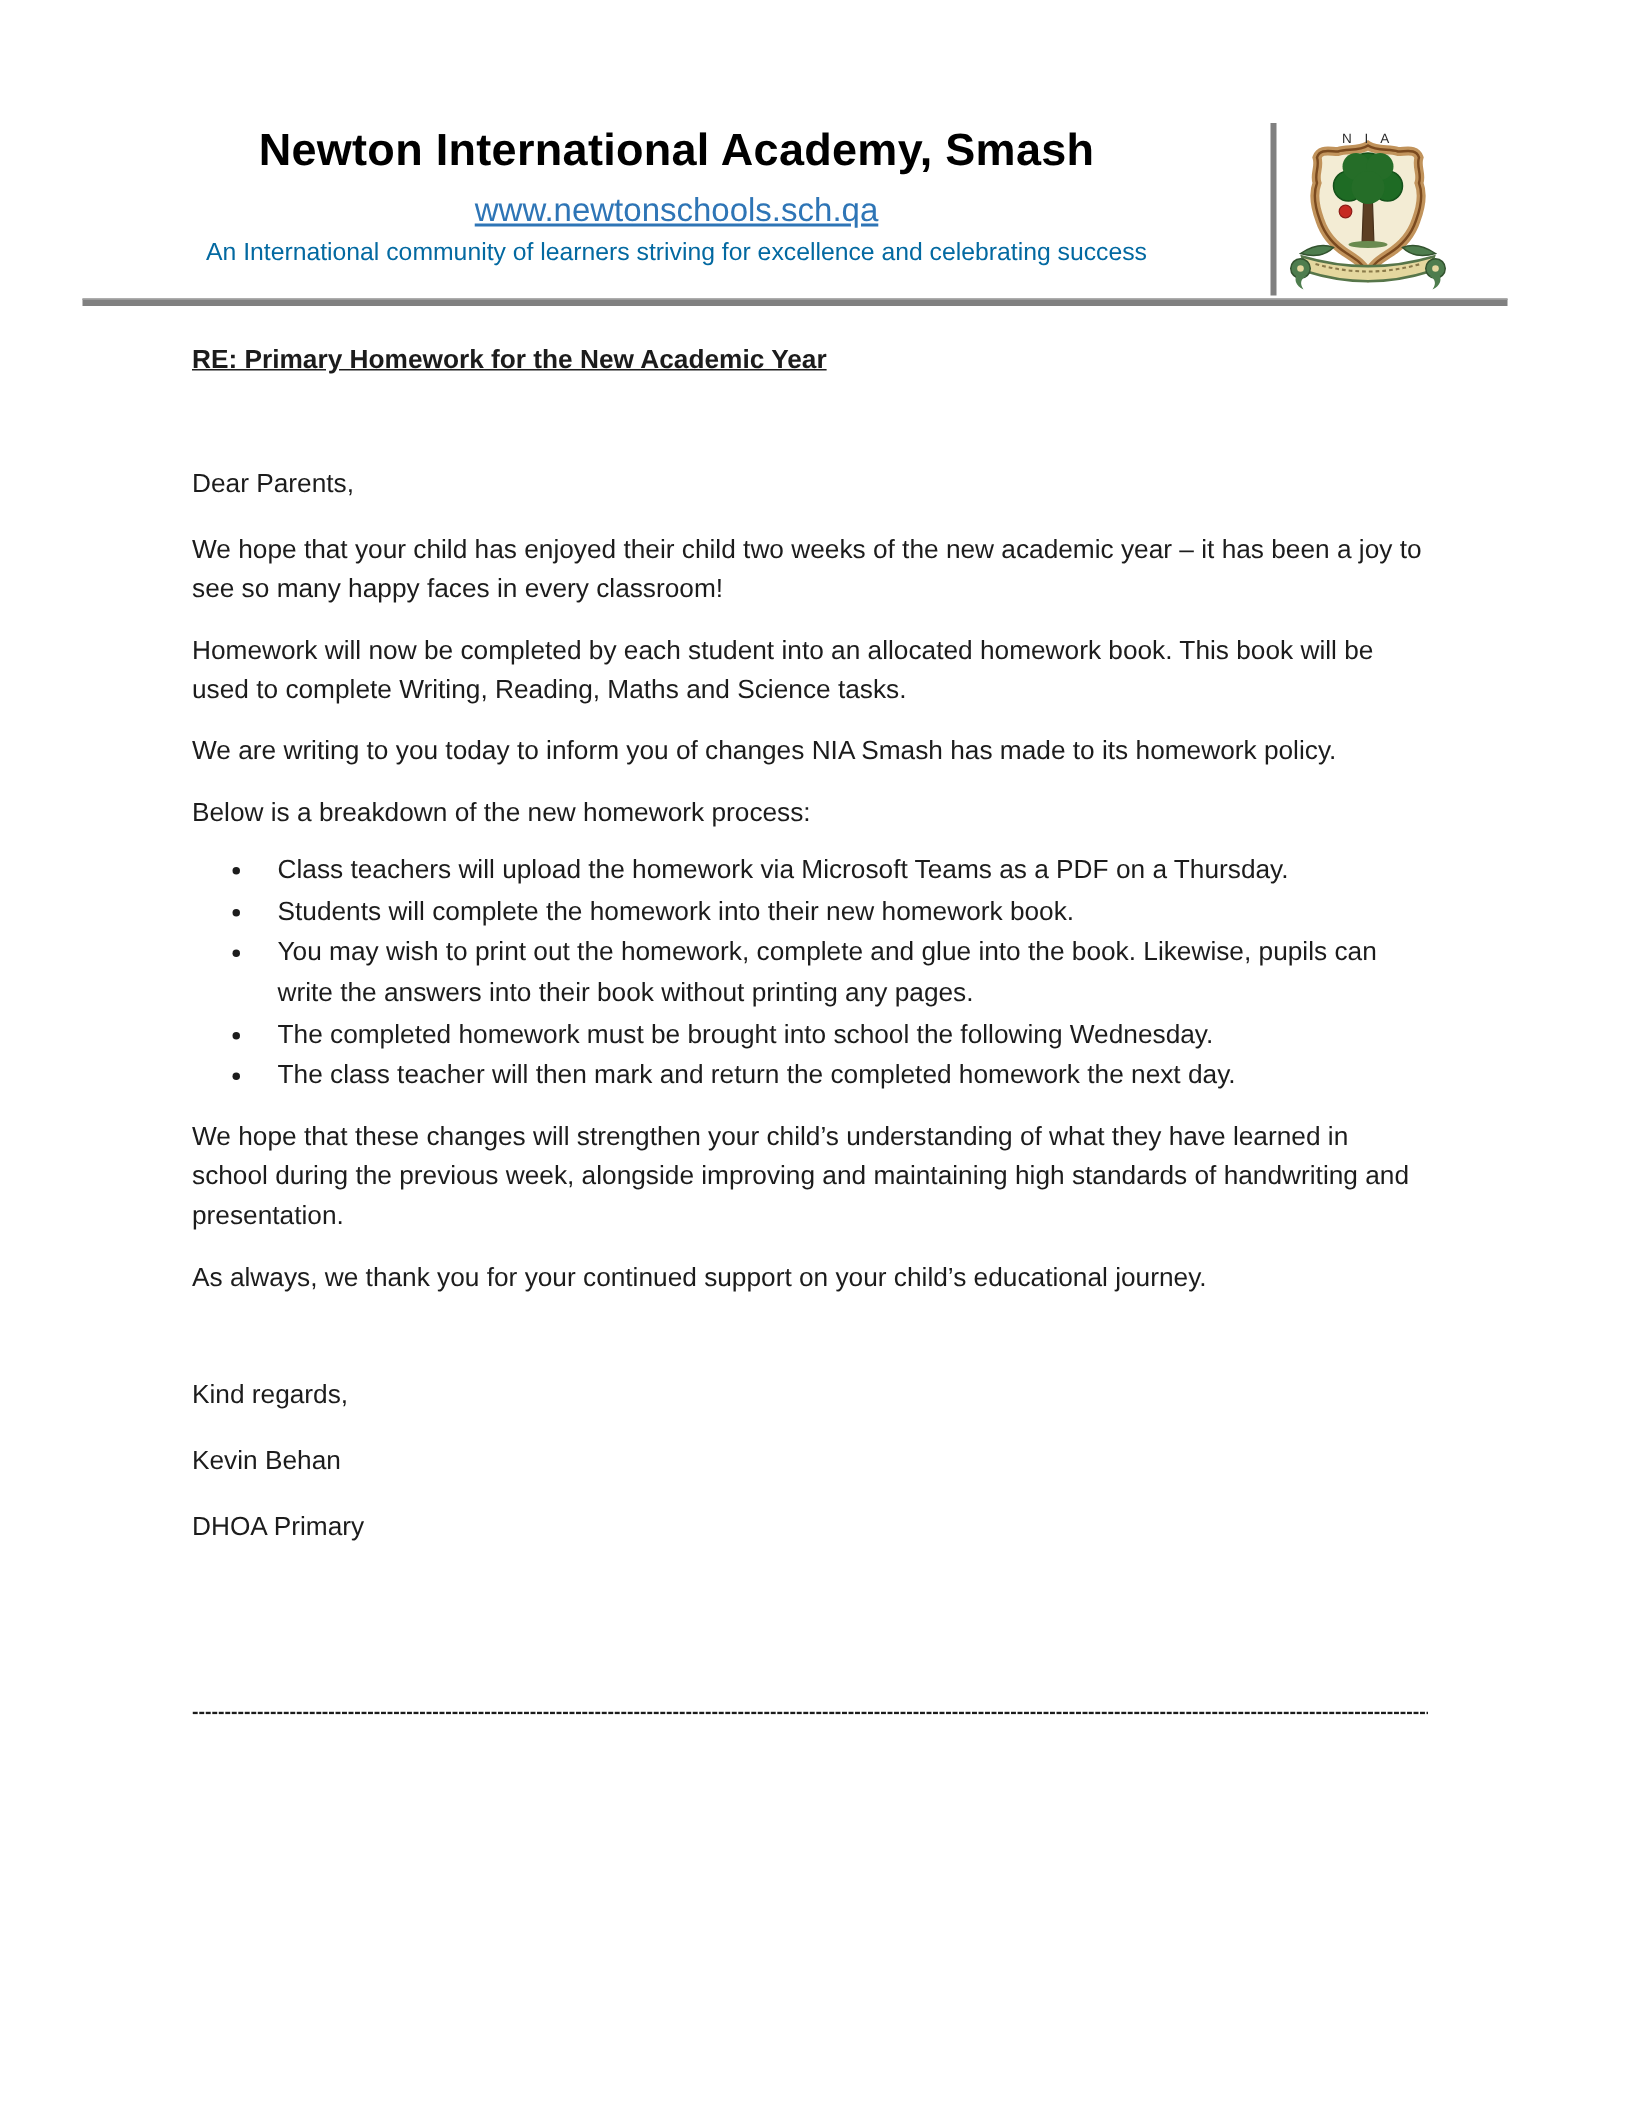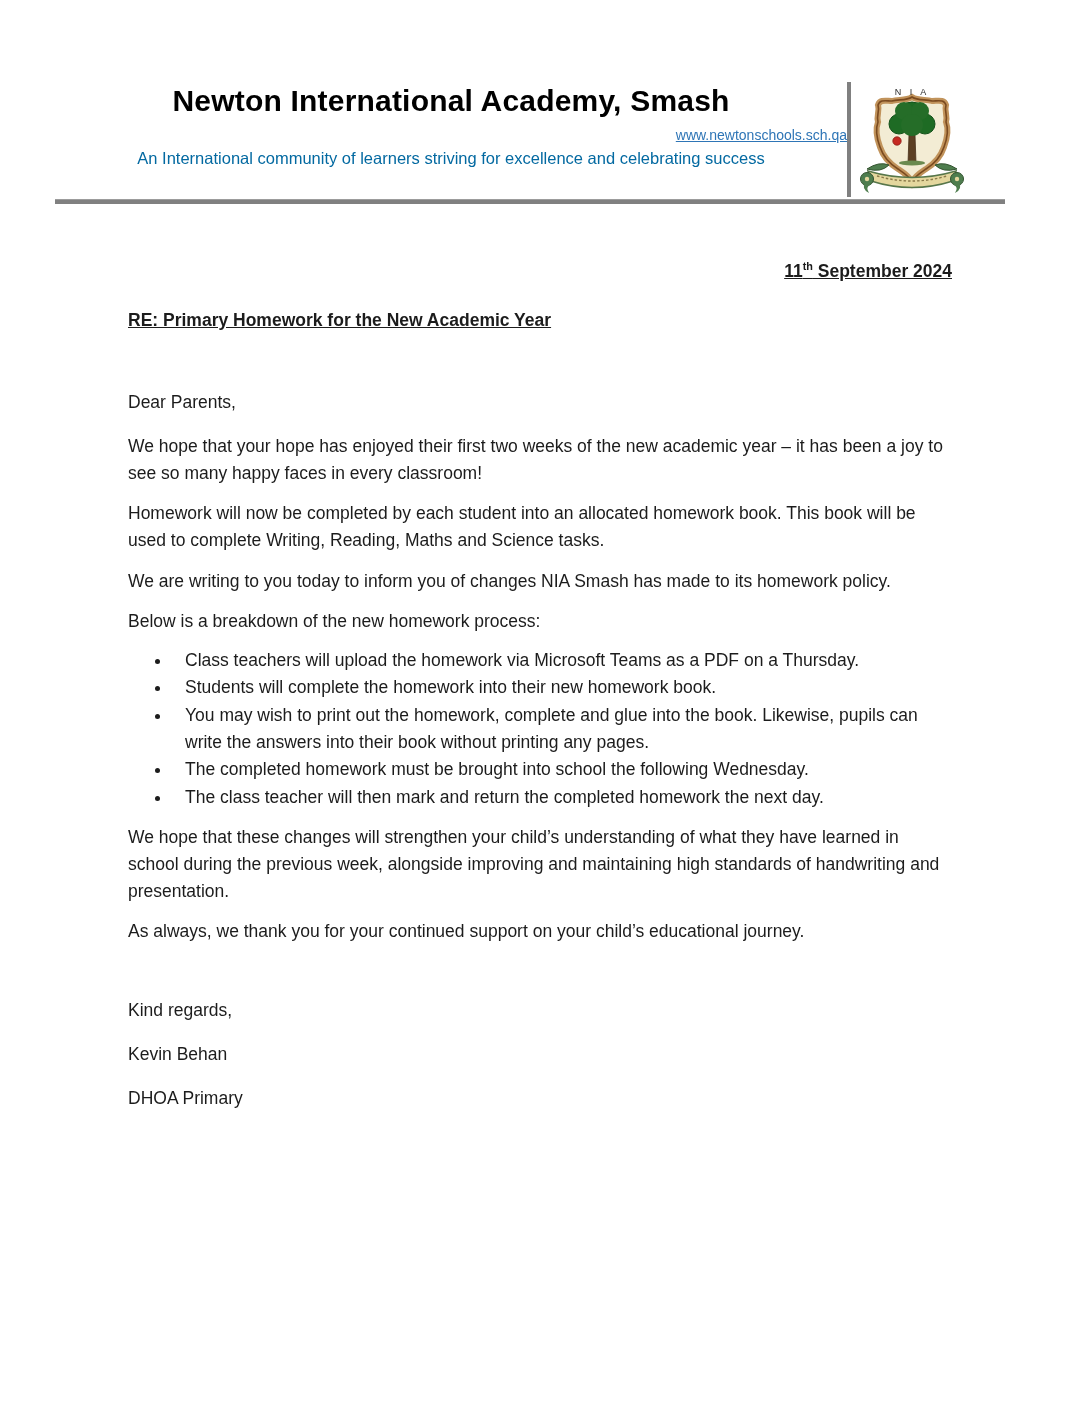--- a/index.html
+++ b/index.html
@@ -12,21 +12,21 @@
     font-family: "Liberation Sans", sans-serif;
     color: #1c1c1c;
     overflow: hidden;
   }
 
   
   .header { padding-top: 82px; margin-left: 55px; width: 950px; }
   .header-inner { display: flex; min-height: 112px; }
   .header-text { width: 792px; text-align: center; padding-top: 2px; }
   .school-name { font-size: 30px; font-weight: 700; color: #000; letter-spacing: 0.2px; }
-  .website { margin-top: 9px; font-size: 14px; text-align: right; }
+  .website { margin-top: 9px; font-size: 22px; }
   .website a { color: #2E75B6; text-decoration: underline; }
   .tagline { margin-top: 6px; font-size: 16.5px; color: #0369a1; }
   .vdivider { width: 4px; background: #808080; align-self: stretch; }
   .logo-wrap { flex: 1; display: flex; justify-content: flex-start; align-items: flex-start; padding-top: 1px; }
   .hrule { height: 5px; background: #808080; margin-top: 2px; border-top: 1px solid #9c9c9c; }
 
   
   .content { margin-left: 128px; width: 824px; font-size: 17.5px; line-height: 1.52; }
   .date-line { margin-top: 54px; text-align: right; font-weight: 700; }
   .date-line .u { text-decoration: underline; }
@@ -103,31 +103,28 @@
             <path d="M108 99 Q 112 106 104 110 Q 108 104 102 101 Z" fill="#4E7D4E"></path>
           </g>
         </svg>
       </div>
     </div>
     <div class="hrule"></div>
   </div>
 
   <div class="content">
 
-    <div class="date-line">
-      <span class="u"><span>11</span><sup>th</sup><span> September 2024</span></span>
-    </div>
 
     <div class="subject">
       <span class="u">RE: Primary Homework for the New Academic Year</span>
     </div>
 
     <p class="salutation">Dear Parents,</p>
 
-    <p class="para">We hope that your hope has enjoyed their first two weeks of the new academic year – it has been a joy to see so many happy faces in every classroom!</p>
+    <p class="para">We hope that your child has enjoyed their child two weeks of the new academic year – it has been a joy to see so many happy faces in every classroom!</p>
     <p class="para">Homework will now be completed by each student into an allocated homework book. This book will be used to complete Writing, Reading, Maths and Science tasks.</p>
     <p class="para">We are writing to you today to inform you of changes NIA Smash has made to its homework policy.</p>
     <p class="para">Below is a breakdown of the new homework process:</p>
 
     <ul class="bullets">
       <li>Class teachers will upload the homework via Microsoft Teams as a PDF on a Thursday.</li>
       <li>Students will complete the homework into their new homework book.</li>
       <li>You may wish to print out the homework, complete and glue into the book. Likewise, pupils can write the answers into their book without printing any pages.</li>
       <li>The completed homework must be brought into school the following Wednesday.</li>
       <li>The class teacher will then mark and return the completed homework the next day.</li>

